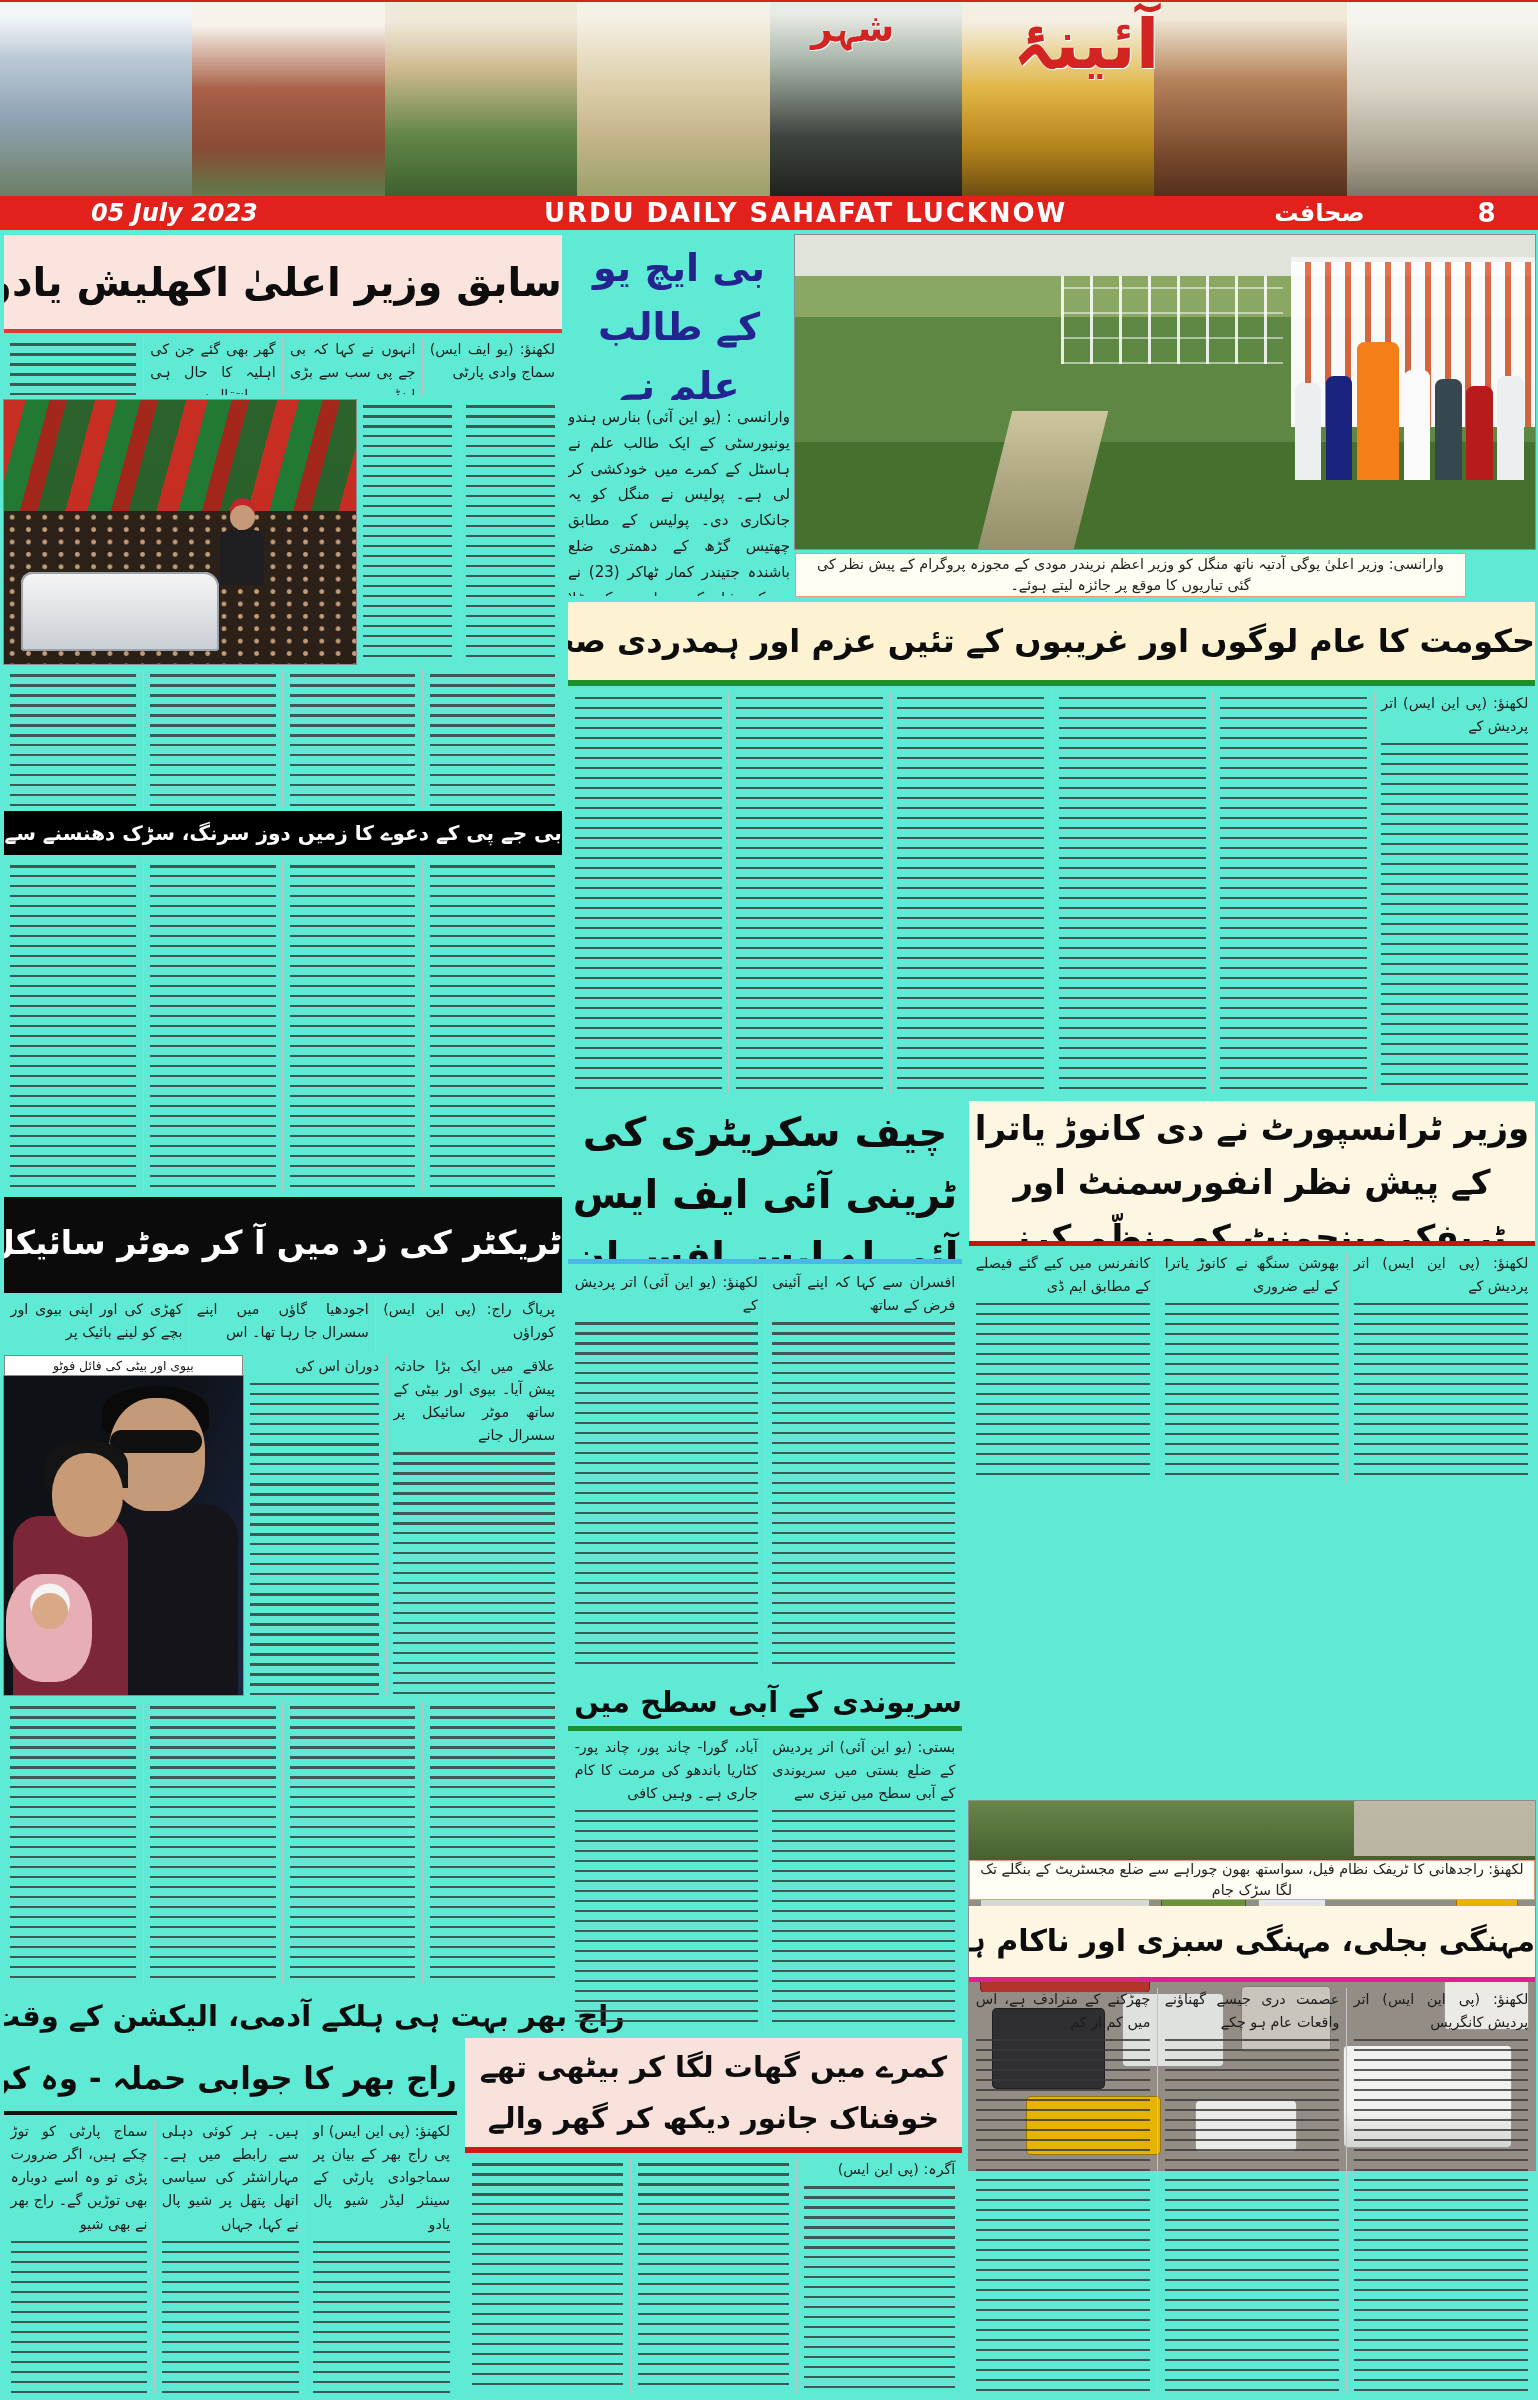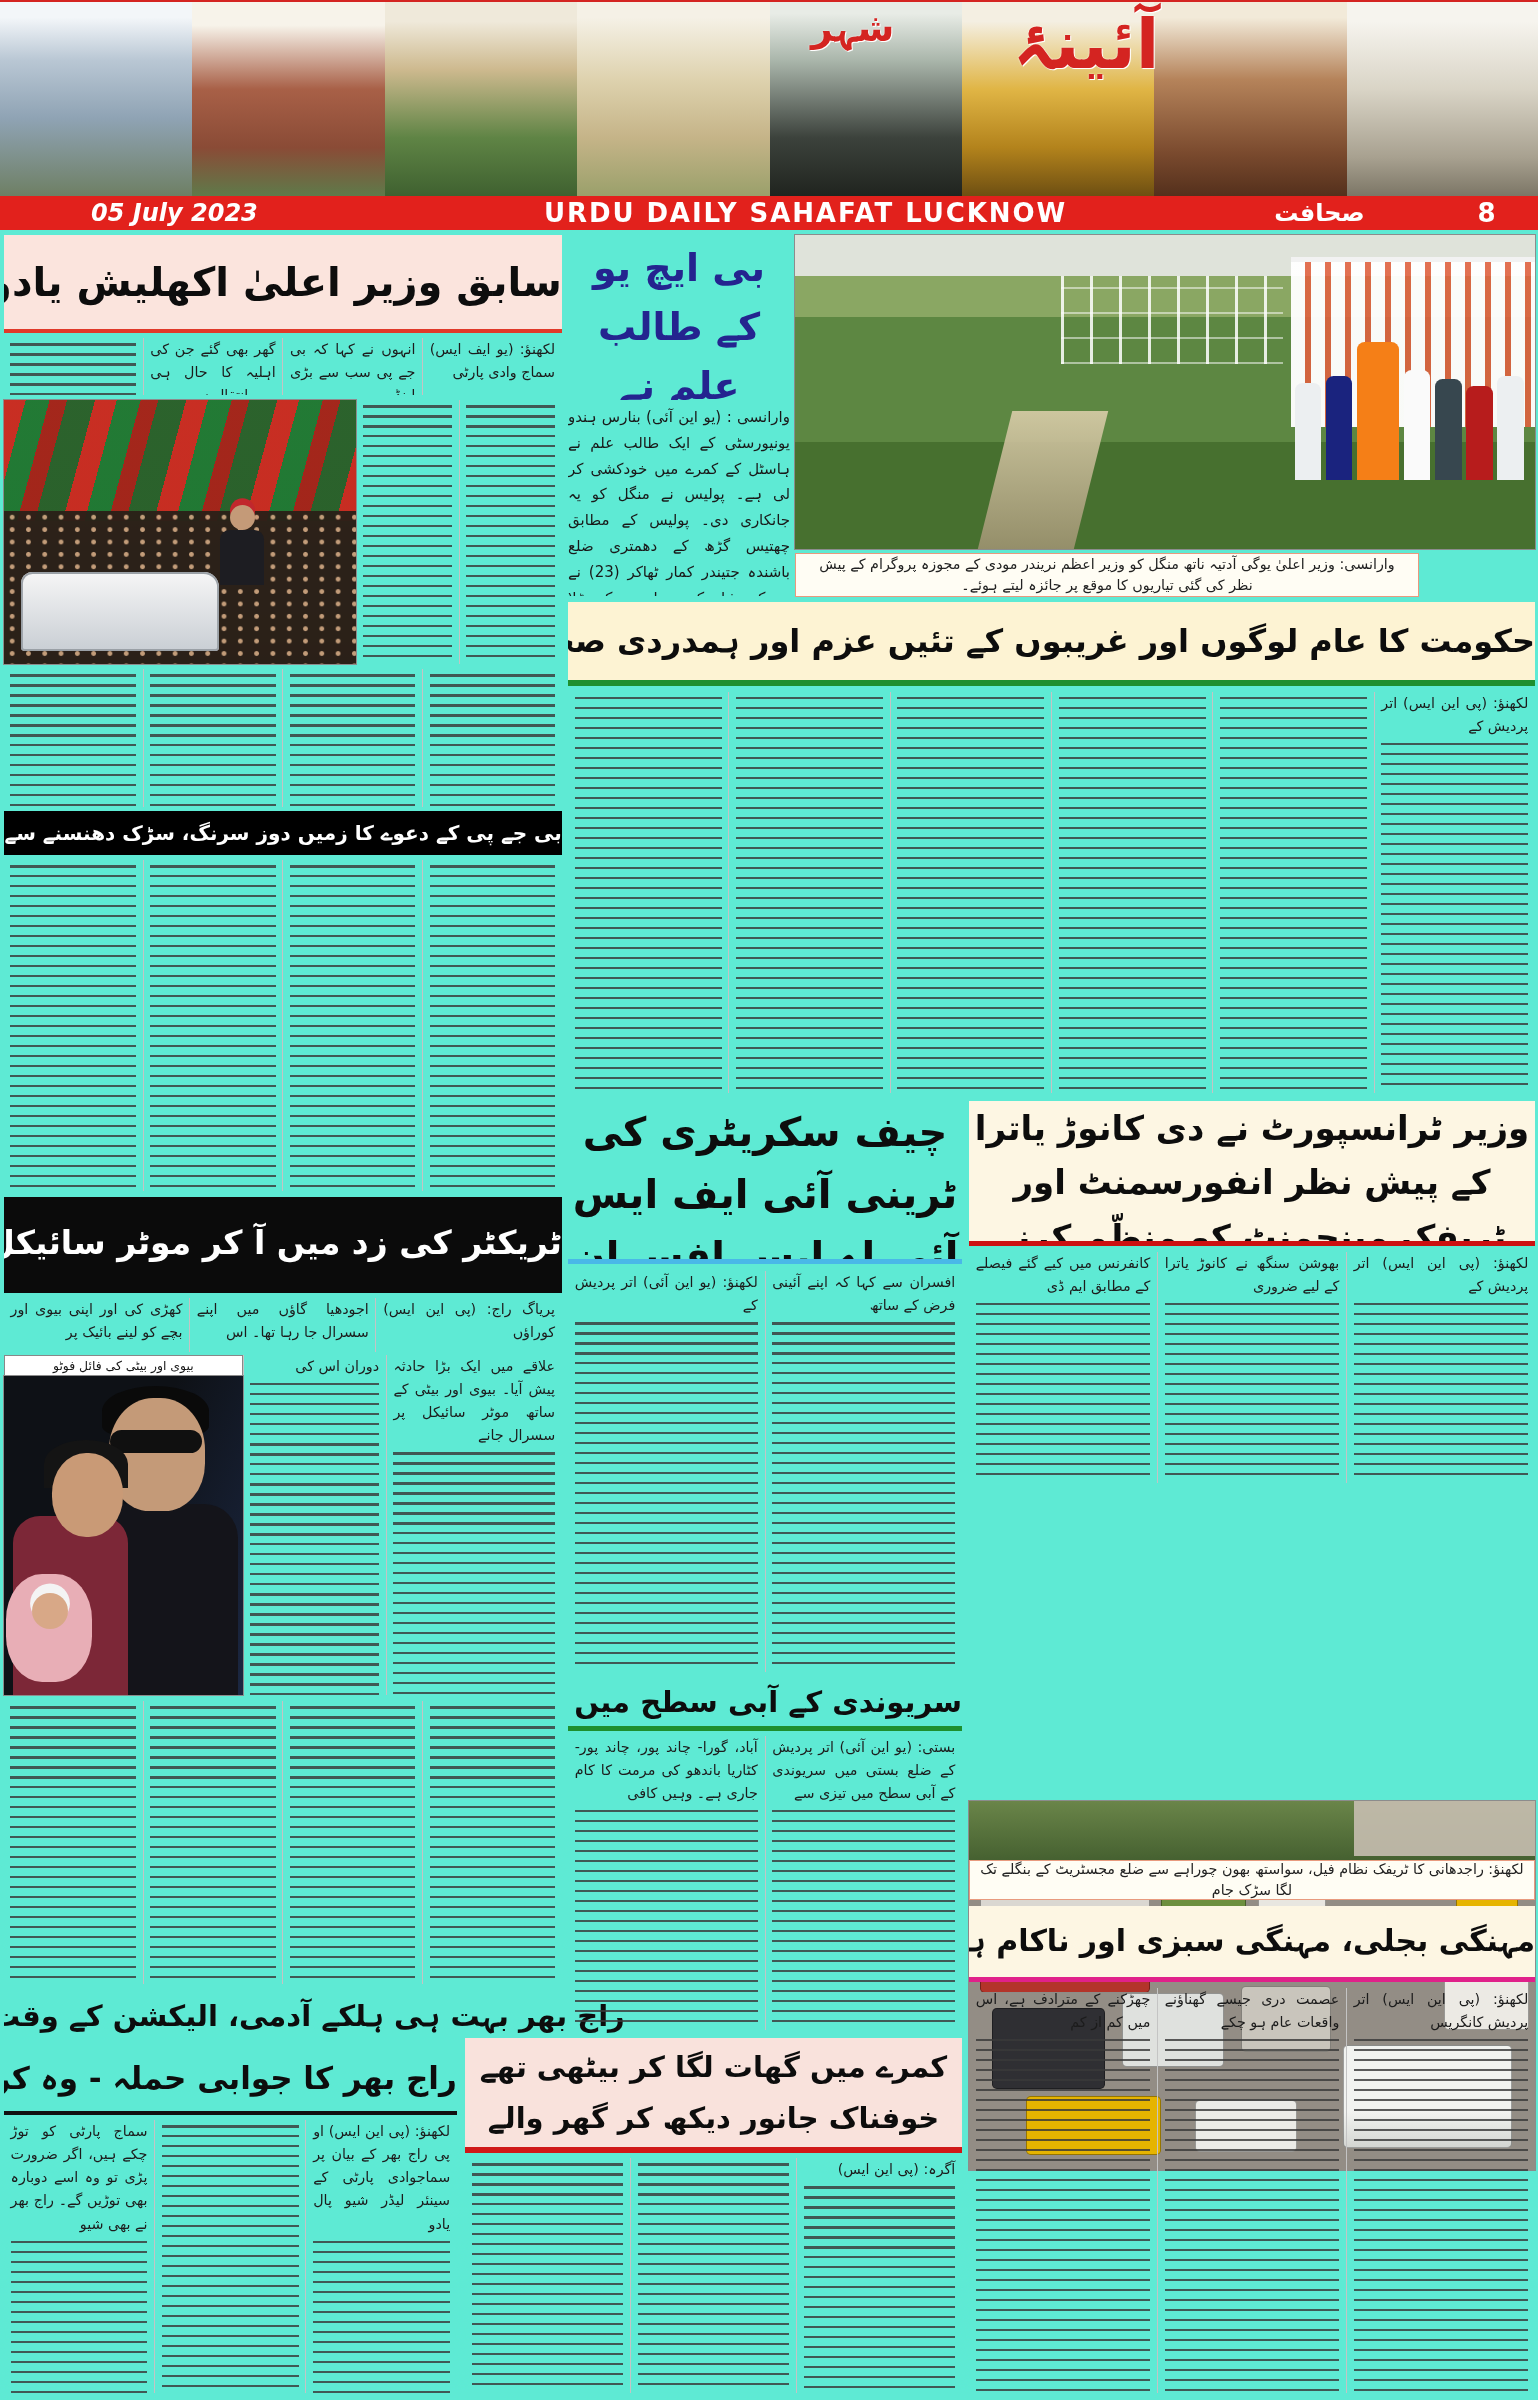--- a/index.html
+++ b/index.html
@@ -256,20 +256,21 @@
 
   <div class="abs hl" id="hl-rajbhar1" style="left:3.8px; top:1990px; width:621px; height:54px;">راج بھر بہت ہی ہلکے آدمی، الیکشن کے وقت دکان چلانے آتے ہیں شیو پال</div>
   <div class="abs hl" id="hl-rajbhar2" style="left:3.8px; top:2048px; width:453px; height:67px;">راج بھر کا جوابی حملہ - وہ کریں تو راس لیلا، اگر ہم کریں تو کیریکٹر ڈھیلا</div>
 
   <div class="abs cols" style="left:3.8px; top:2120px; width:453px; height:273px;">
     <div class="col">
       <div class="snippet">لکھنؤ: (پی این ایس) او پی راج بھر کے بیان پر سماجوادی پارٹی کے سینئر لیڈر شیو پال یادو</div>
       <div class="fill"></div>
     </div>
     <div class="col">
+      <div class="snippet">ہیں۔ ہر کوئی دہلی سے رابطے میں ہے۔ مہاراشٹر کی سیاسی اتھل پتھل پر شیو پال نے کہا، جہاں</div>
       <div class="fill"></div>
     </div>
     <div class="col">
       <div class="snippet">سماج پارٹی کو توڑ چکے ہیں، اگر ضرورت پڑی تو وہ اسے دوبارہ بھی توڑیں گے۔ راج بھر نے بھی شیو</div>
       <div class="fill"></div>
     </div>
   </div>
 
   <div class="abs hl" id="hl-bhu" style="left:568px; top:239px; width:222px; height:161px;">بی ایچ یو کے طالب علم نے ہاسٹل میں کی خودکشی</div>
   <div class="abs bodytext" style="left:568px; top:405px; width:222px; height:191px;">وارانسی : (یو این آئی) بنارس ہندو یونیورسٹی کے ایک طالب علم نے ہاسٹل کے کمرے میں خودکشی کر لی ہے۔ پولیس نے منگل کو یہ جانکاری دی۔ پولیس کے مطابق چھتیس گڑھ کے دھمتری ضلع باشندہ جتیندر کمار ٹھاکر (23) نے پیر کی شام کو بی ایچ یو کے بڑلا ہاسٹل کے اپنے کمرے کے اندر خودکشی کر لی۔ وہ یونیورسٹی سے ہندی ادب میں ایم اے کر رہا تھا۔ پولیس نے بتایا کہ ہاسٹل کے کمرے سے کوئی</div>
@@ -281,21 +282,21 @@
     <div class="people">
       <div class="person" style="background:#eceff1; height:62%;"></div>
       <div class="person" style="background:#1a237e; height:66%;"></div>
       <div class="person" style="background:#f57f17; height:88%; flex:1.6;"></div>
       <div class="person" style="background:#fafafa; height:70%;"></div>
       <div class="person" style="background:#37474f; height:64%;"></div>
       <div class="person" style="background:#b71c1c; height:60%;"></div>
       <div class="person" style="background:#eceff1; height:66%;"></div>
     </div>
   </div>
-  <div class="abs caption" style="left:795px; top:553px; width:624px; height:44px;">وارانسی: وزیر اعلیٰ یوگی آدتیہ ناتھ منگل کو وزیر اعظم نریندر مودی کے مجوزہ پروگرام کے پیش نظر کی گئی تیاریوں کا موقع پر جائزہ لیتے ہوئے۔</div>
+  <div class="abs caption" style="left:795px; top:553px; width:671px; height:44px;">وارانسی: وزیر اعلیٰ یوگی آدتیہ ناتھ منگل کو وزیر اعظم نریندر مودی کے مجوزہ پروگرام کے پیش نظر کی گئی تیاریوں کا موقع پر جائزہ لیتے ہوئے۔</div>
 
   <div class="abs hl" id="hl-govt" style="left:568px; top:602px; width:967px; height:84px;">حکومت کا عام لوگوں اور غریبوں کے تئیں عزم اور ہمدردی صحت کی خدمات میں ایک جامع تبدیلی لا رہی ہے : وزیر اعلیٰ</div>
 
   <div class="abs cols" style="left:568px; top:692px; width:967px; height:401px;">
     <div class="col">
       <div class="snippet">لکھنؤ: (پی این ایس) اتر پردیش کے</div>
       <div class="fill"></div>
     </div>
     <div class="col">
         <div class="fill"></div>

